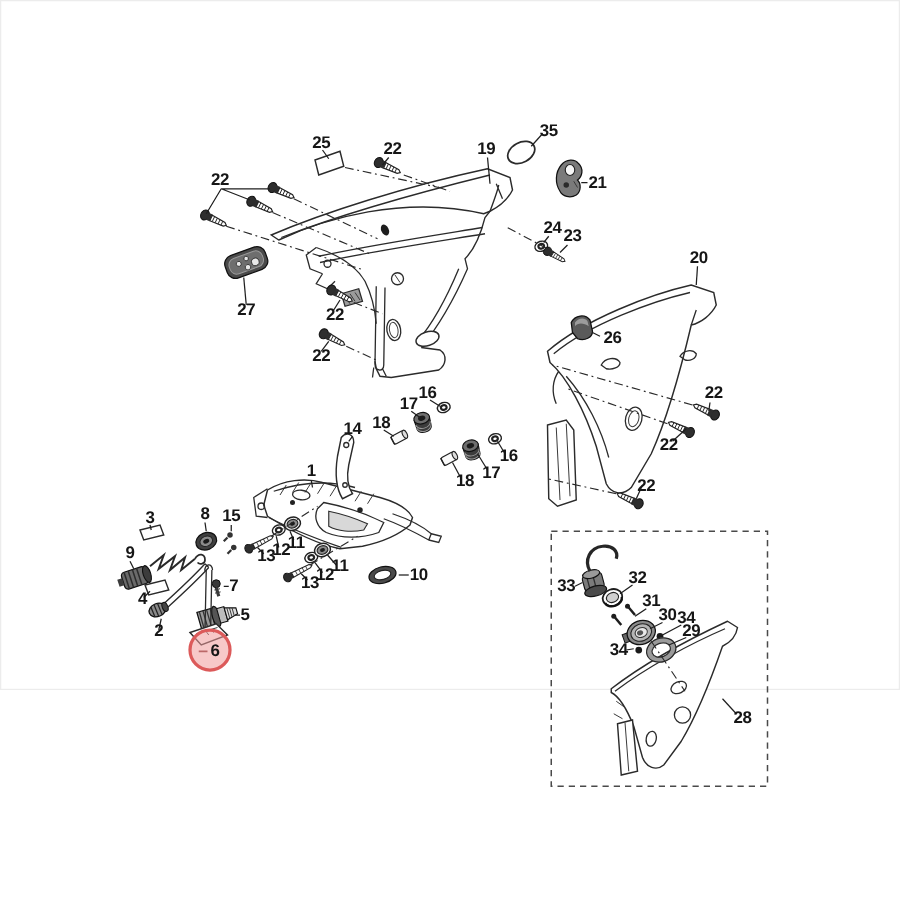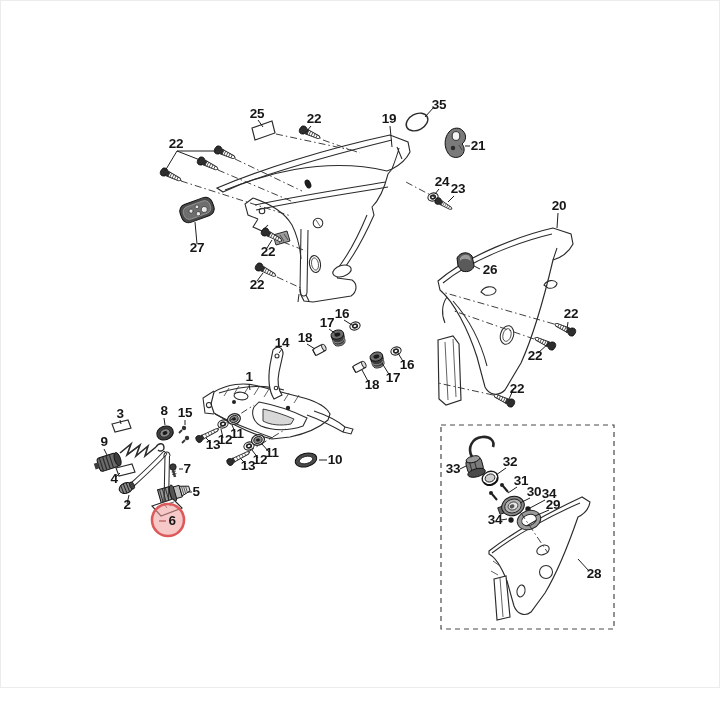--- a/index.html
+++ b/index.html
@@ -1,16 +1,16 @@
 <!DOCTYPE html>
 <html><head>
 <meta charset="utf-8">
 <style>
   html,body{margin:0;padding:0;background:#fff;width:720px;height:720px;overflow:hidden;}
-  .canvas{position:relative;width:720px;height:688px;background:#ffffff;border:1px solid #ececec;box-sizing:border-box;}
+  .canvas{position:relative;width:720px;height:552px;background:#ffffff;border:1px solid #ececec;box-sizing:border-box;}
   svg{display:block;}
   .part-label{font:bold 13.5px "Liberation Sans","DejaVu Sans",sans-serif;fill:#161616;text-anchor:middle;letter-spacing:-0.3px;cursor:pointer;}
   .ln{stroke:#1f1f1f;stroke-width:1;fill:none;}
   .lnr{stroke:#7a2a2a;stroke-width:1.4;fill:none;}
   .dd{stroke:#2a2a2a;stroke-width:0.9;fill:none;stroke-dasharray:7 3 1.5 3;}
   .o{fill:#ffffff;stroke:#2b2b2b;stroke-width:1.15;}
   .t{fill:none;stroke:#2b2b2b;stroke-width:1.05;}
   .thin{fill:none;stroke:#3a3a3a;stroke-width:0.8;}
 </style>
 </head>

